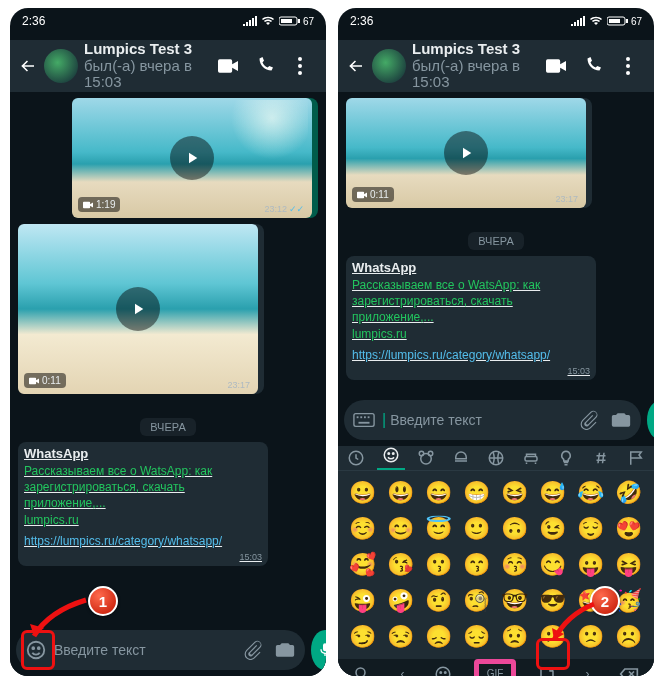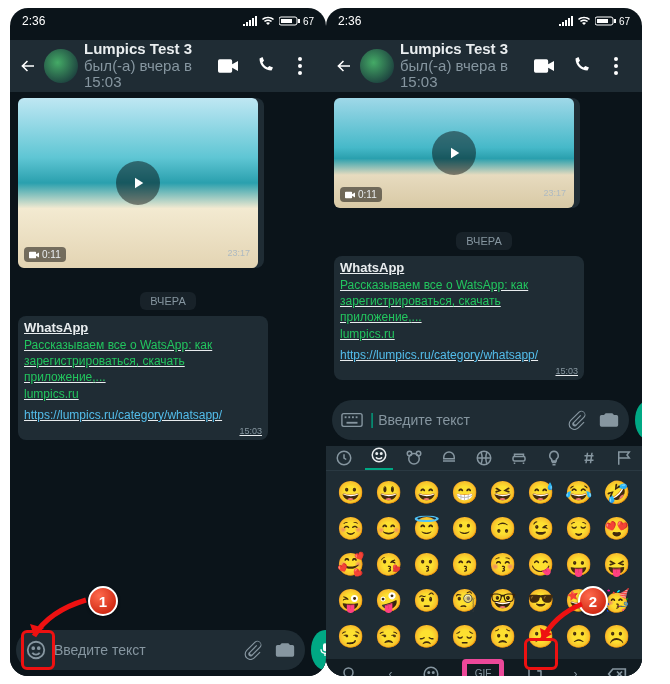--- a/index.html
+++ b/index.html
@@ -1,17 +1,17 @@
 <!DOCTYPE html>
 <html><head>
 <meta charset="utf-8">
 <style>
   * { box-sizing: border-box; margin: 0; padding: 0; }
   body { font-family: -apple-system, Helvetica, Arial, sans-serif; background: #fff; width: 670px; height: 684px; overflow: hidden; }
-  .stage { display: flex; padding: 8px 10px; }
+  .stage { display: flex; gap: 12px; padding: 8px 10px; }
   .phone { width: 316px; height: 668px; background: #0b141a; border-radius: 18px; position: relative; overflow: hidden; color: #e9edef; }
   
   .status { height: 26px; display: flex; align-items: center; padding: 0 12px; font-size: 12px; color: #fff; }
   .status .spacer { flex: 1; }
   .status .ico { margin-left: 4px; }
   
   .appbar { height: 52px; background: #1f2c34; display: flex; align-items: center; padding: 0 8px; margin-top: 6px; }
   .back { width: 20px; display:flex; align-items:center; justify-content:center; }
   .avatar { width: 34px; height: 34px; border-radius: 50%; background: radial-gradient(circle at 40% 40%, #4a6, #123); margin: 0 6px; }
   .titles { flex: 1; line-height: 1.1; }
@@ -21,21 +21,21 @@
   
   .chat { position: absolute; top: 78px; bottom: 52px; left: 0; right: 0; overflow: hidden; padding: 6px 8px; }
   .phone.kb .chat { bottom: 282px; }
   .msg { border-radius: 8px; padding: 0; margin: 6px 0; position: relative; max-width: 250px; }
   .out { background: #005c4b; margin-left: auto; }
   .in  { background: #1f2c34; margin-right: auto; }
   .thumb { border-radius: 6px; overflow: hidden; position: relative; }
   .play { position:absolute; top:50%; left:50%; width:44px; height:44px; margin:-22px; border-radius:50%; background:rgba(0,0,0,.45); display:flex; align-items:center; justify-content:center; }
   .play svg { fill:#fff; }
   .dur { position:absolute; left:6px; bottom:6px; background:rgba(0,0,0,.5); font-size:10px; padding:2px 5px; border-radius:4px; display:flex; align-items:center; gap:3px;}
-  .ts  { position:absolute; right:8px; bottom:10px; font-size:9px; color:#aebac1; display:flex; align-items:center; gap:2px;}
+  .ts  { position:absolute; right:8px; bottom:4px; font-size:9px; color:#aebac1; display:flex; align-items:center; gap:2px;}
   .ticks { color:#53bdeb; }
   .datechip { margin: 24px auto 4px; width: fit-content; background:#182229; color:#8696a0; font-size:11px; padding:3px 10px; border-radius:6px; }
   .textcard { width: 280px; text-decoration: underline; }
   .textcard .hdr { font-size:13px; font-weight:600; padding:4px 6px 0; }
   .textcard .body { font-size:12px; color:#22c55e; padding:2px 6px; line-height:1.35; }
   .textcard .ell::after { content:"..."; }
   .textcard .link { color:#53bdeb; font-size:12px; padding:4px 6px; word-break:break-all; }
   .textcard .ts2 { text-align:right; font-size:9px; color:#8696a0; padding:0 6px 4px; }
   
   .inputbar { position:absolute; bottom:0; left:0; right:0; height:52px; display:flex; align-items:center; padding:0 6px; gap:6px; background:#0b141a; }
@@ -122,20 +122,43 @@
     <div class="abtn">
           <svg width="4" height="18" viewBox="0 0 4 18">
             <circle cx="2" cy="2" r="2" fill="#fff"></circle>
             <circle cx="2" cy="9" r="2" fill="#fff"></circle>
             <circle cx="2" cy="16" r="2" fill="#fff"></circle>
           </svg>
         </div>
   </div>
 
   <div class="chat">
+    <div style="position:relative">
+      <div class="msg out" style="width:246px">
+        <div class="thumb beach1">
+              <div class="tree"></div>
+          <div class="play">
+                <svg width="18" height="18" viewBox="0 0 24 24">
+                  <path d="M8 5v14l11-7z"></path>
+                </svg>
+              </div>
+          <div class="dur">
+                <svg width="10" height="10" viewBox="0 0 24 16" fill="#fff">
+                  <path d="M17 6V2a2 2 0 00-2-2H2a2 2 0 00-2 2v12a2 2 0 002 2h13a2 2 0 002-2v-4l7 4V2z"></path>
+                </svg>
+                <span>1:19</span>
+              </div>
+          <div class="ts">
+                <span>23:12</span>
+                <span class="ticks">✓✓</span>
+              </div>
+        </div>
+      </div>
+
+    </div>
 
     <div style="position:relative">
       <div class="msg in" style="width:246px">
         <div class="thumb beach2">
           <div class="play">
                 <svg width="18" height="18" viewBox="0 0 24 24">
                   <path d="M8 5v14l11-7z"></path>
                 </svg>
               </div>
           <div class="dur">

